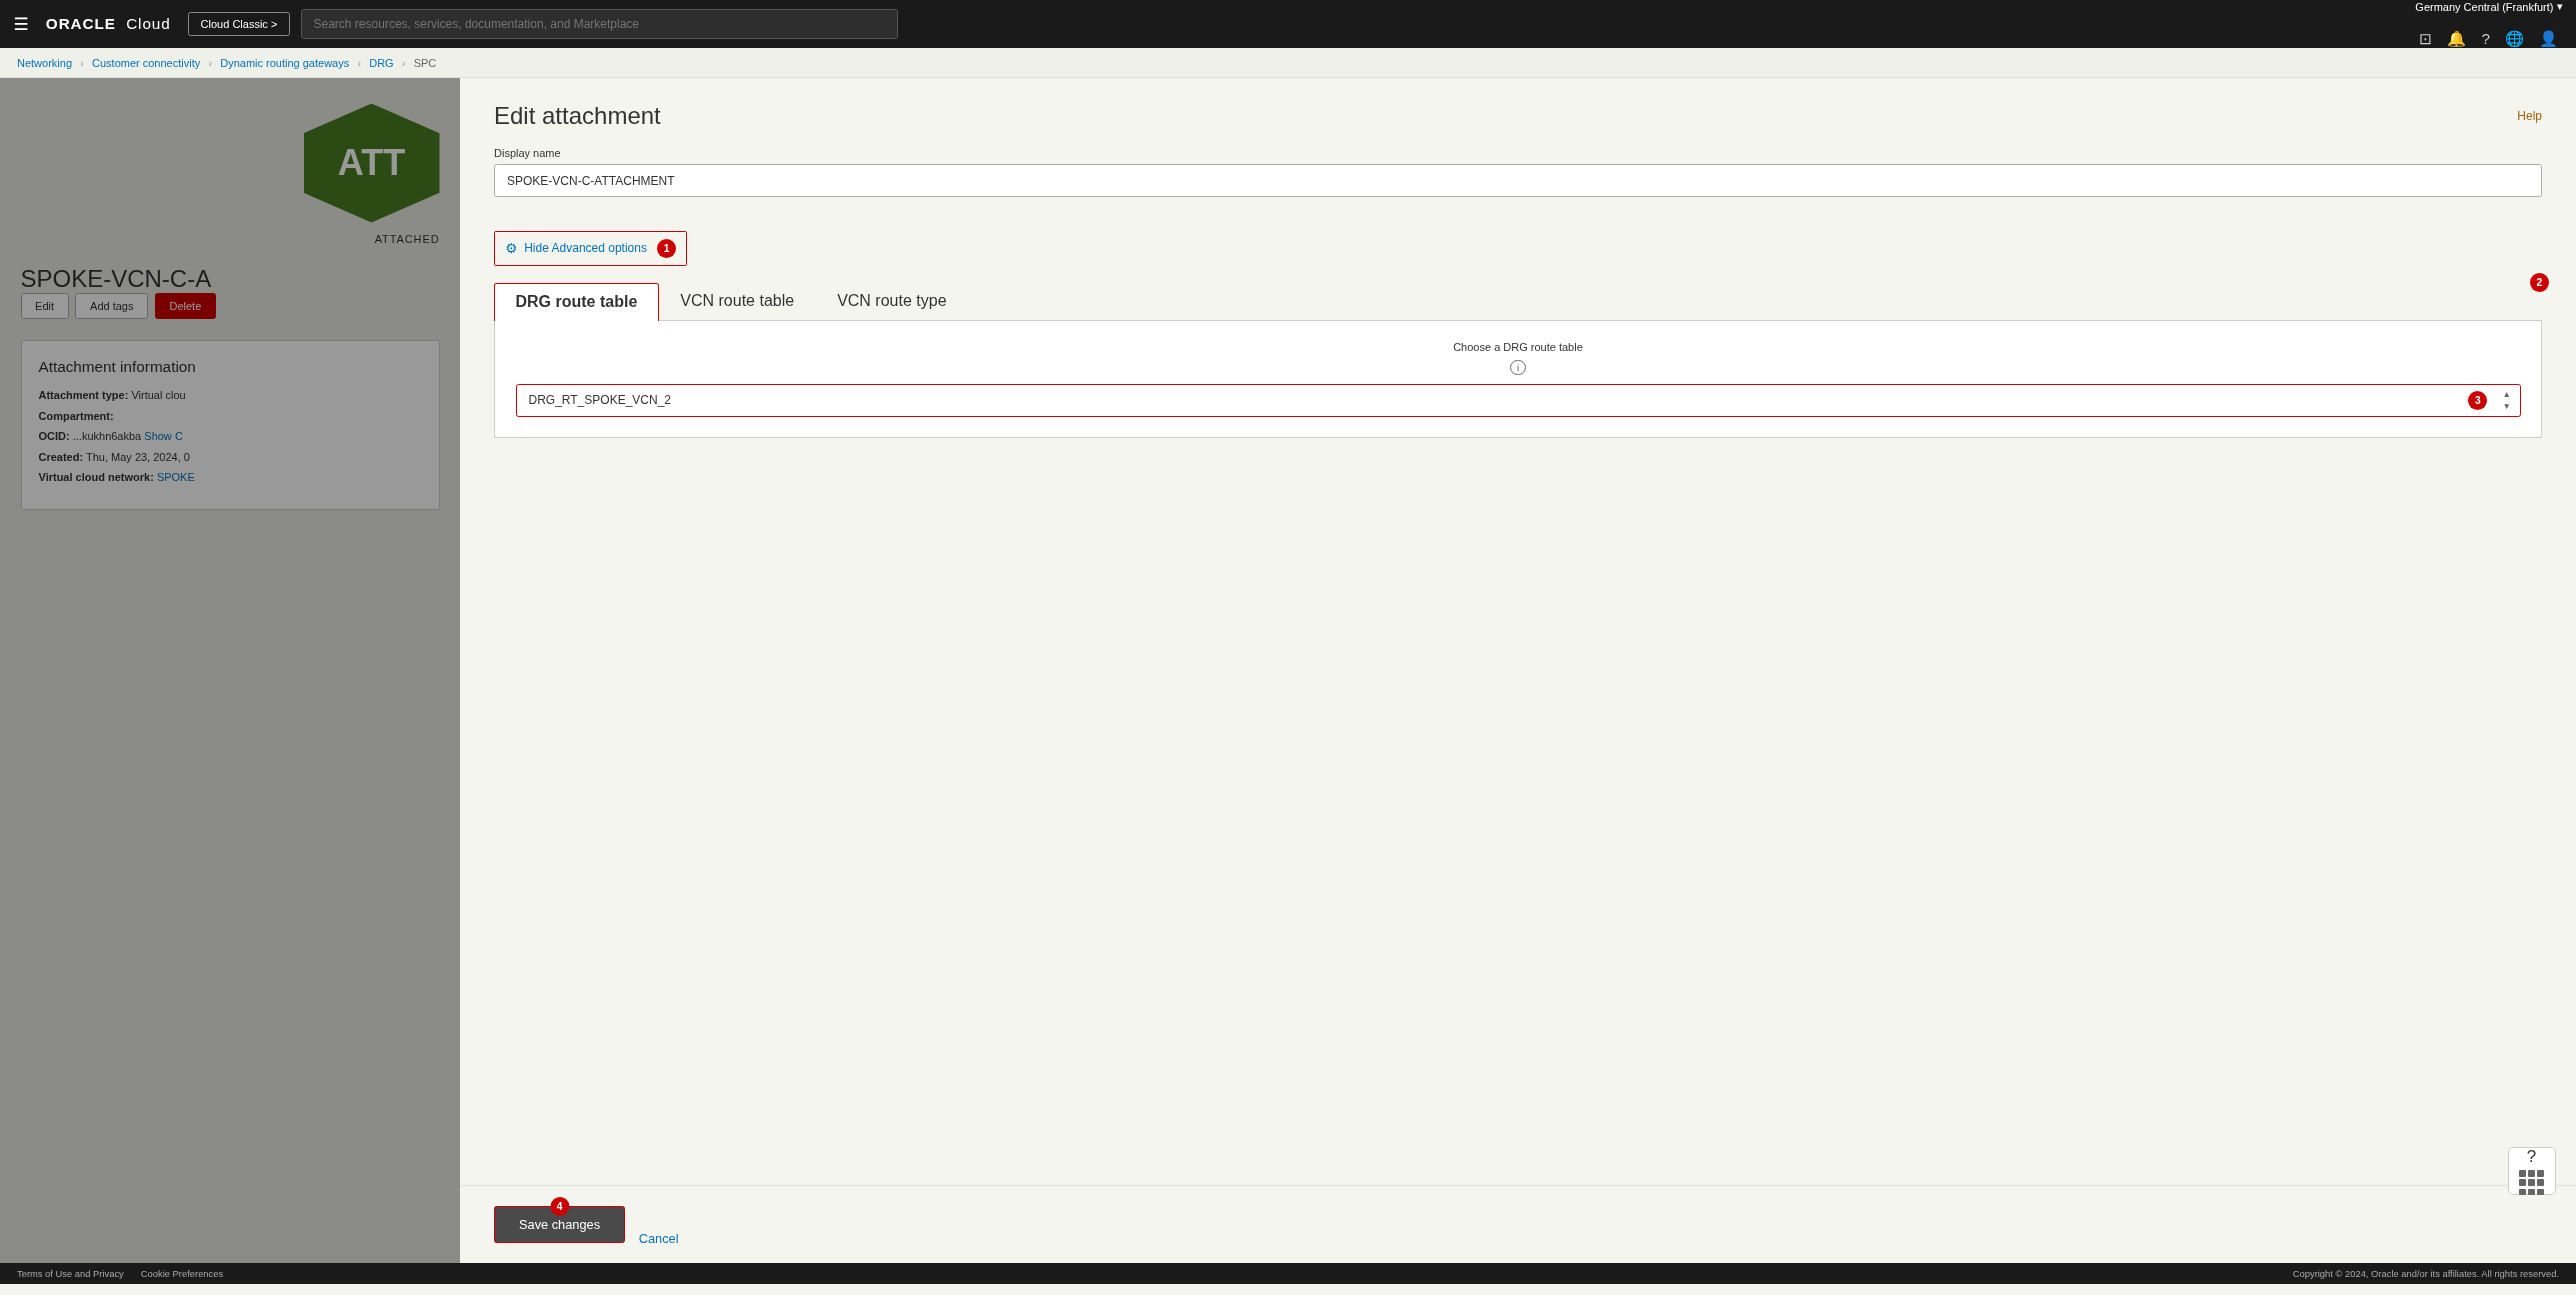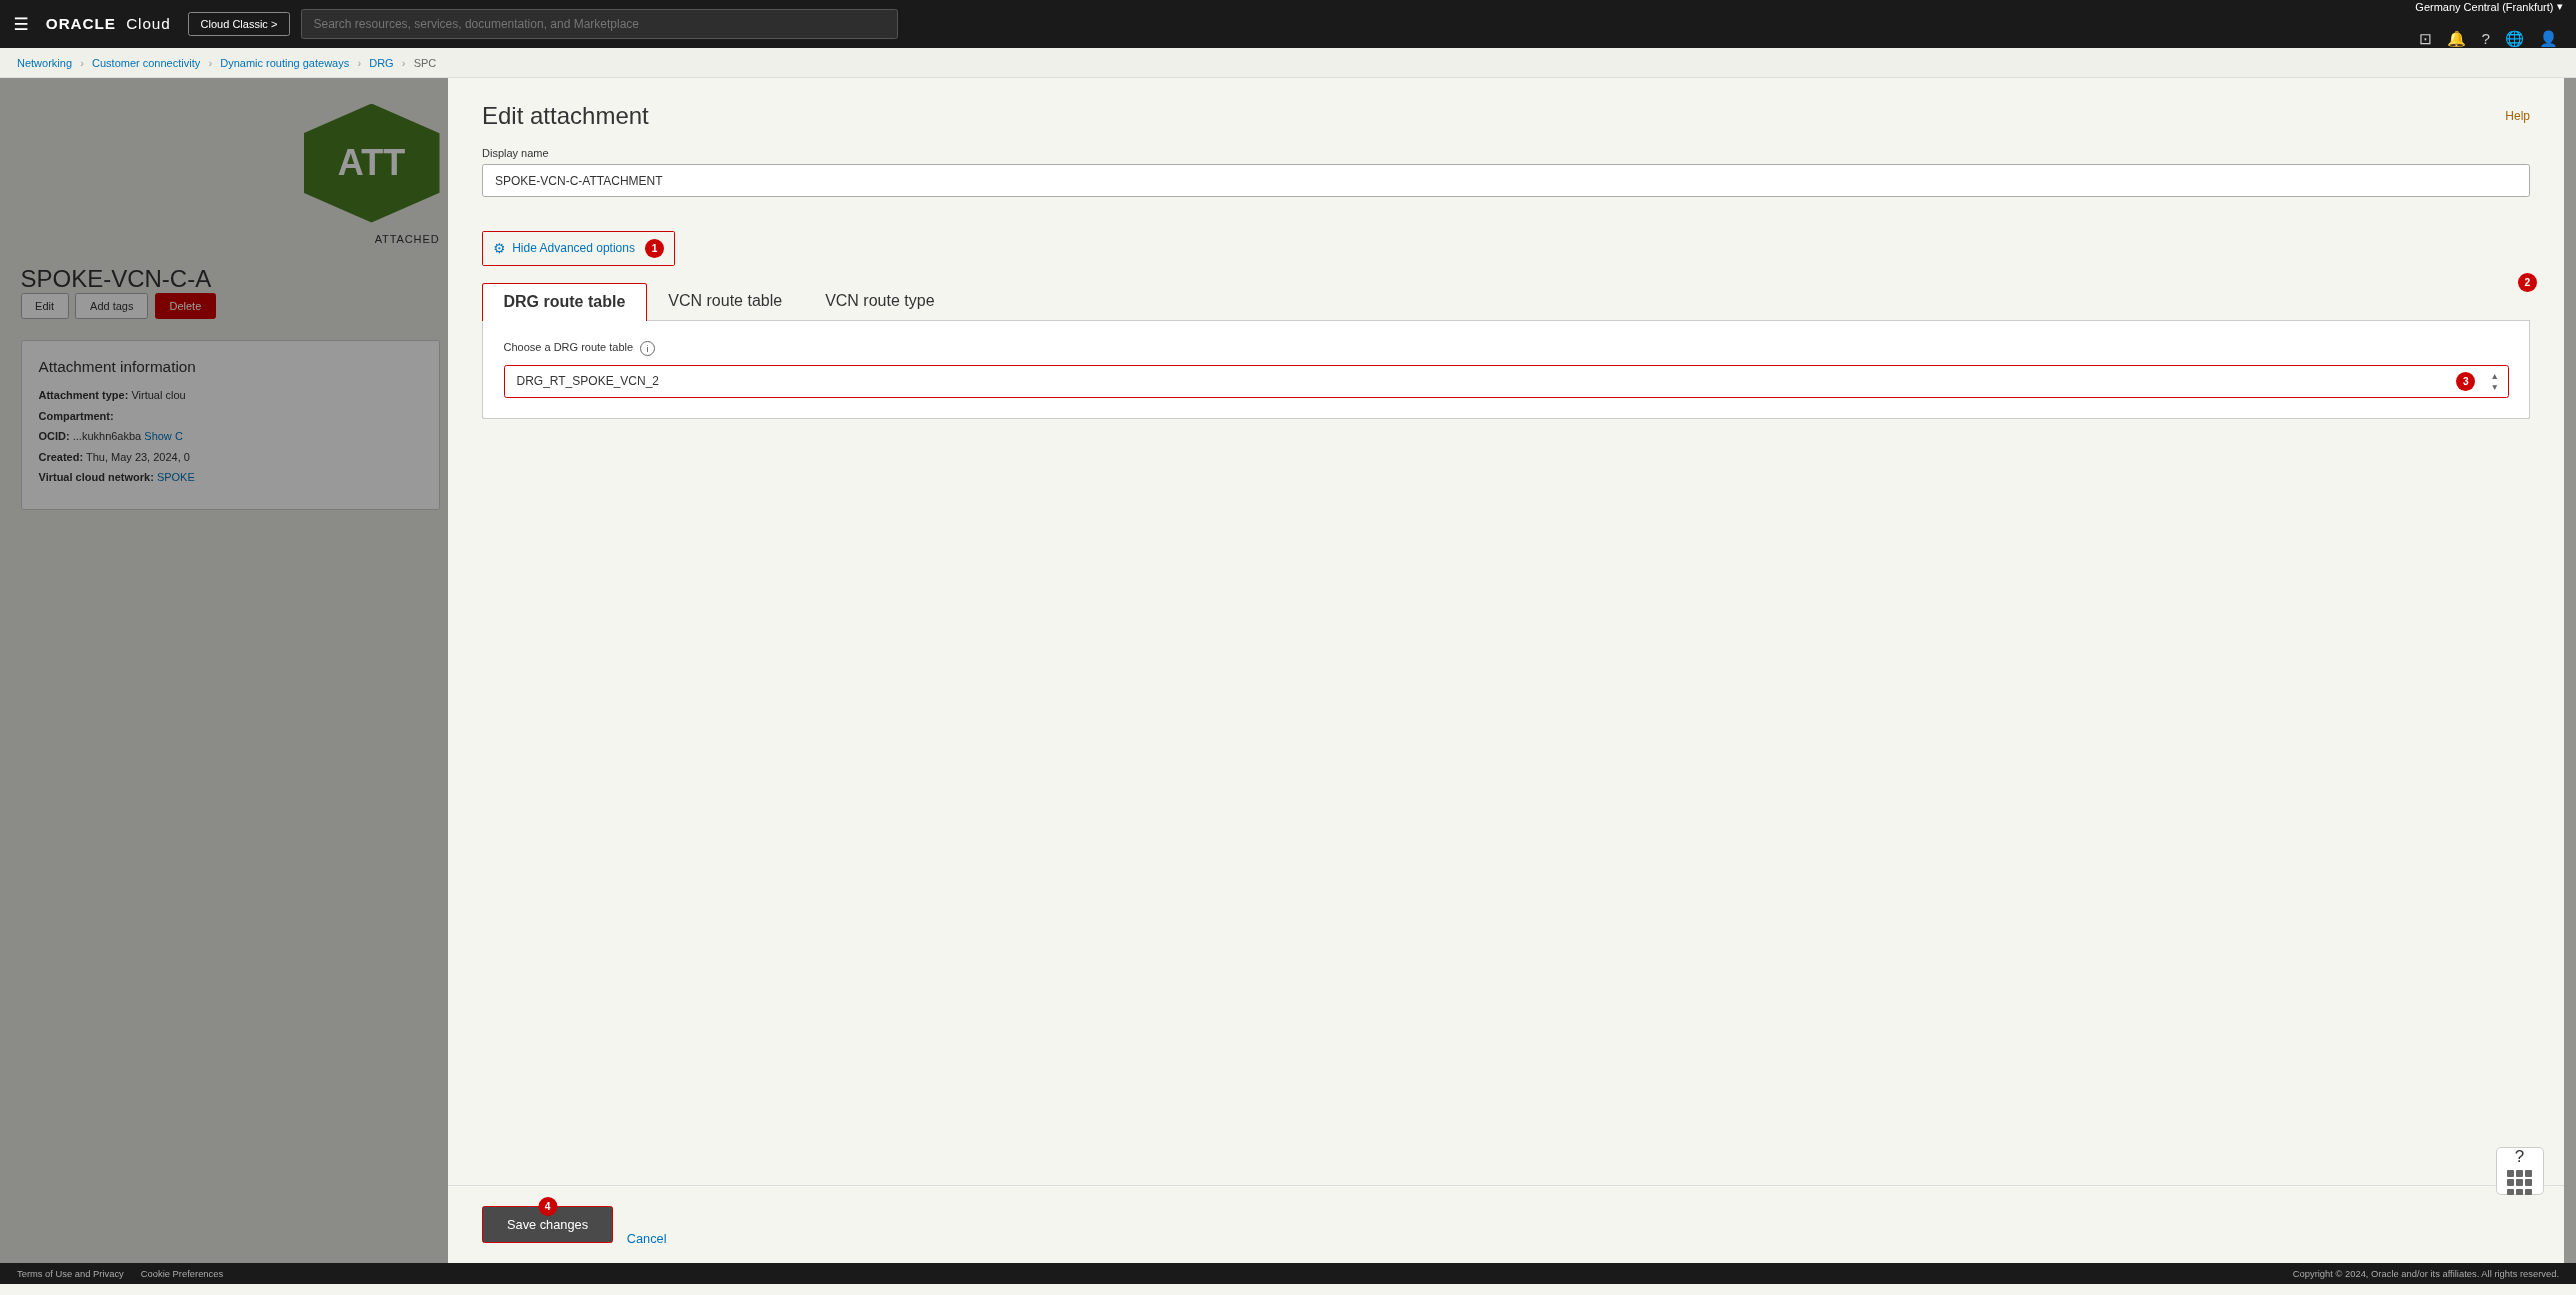--- a/index.html
+++ b/index.html
@@ -57,21 +57,21 @@
     .info-label { font-weight: 600; }
     .info-link { color: #0072b8; text-decoration: none; }
 
     
     .overlay {
       position: absolute; top: 0; left: 0; right: 0; bottom: 0; background: rgba(0,0,0,0.4); z-index: 100;
     }
 
     
     .edit-panel {
-      position: absolute; top: 0; right: 12px; width: calc(2576px - 460px); background: #f5f5f0; z-index: 150;
+      position: absolute; top: 0; right: 0; width: calc(2576px - 460px); background: #f5f5f0; z-index: 150;
       display: flex; flex-direction: column; height: 100%;
     }
     .edit-panel-header {
       display: flex; align-items: center; justify-content: space-between; padding: 24px 34px 17px 34px; background: #f5f5f0;
     }
     .edit-panel-title { font-size: 24px; font-weight: 300; color: #333; }
     .help-link { color: #a16207; text-decoration: none; font-size: 12px; }
 
     .edit-panel-body { padding: 0 34px 17px 34px; flex: 1; overflow-y: auto; }
 
@@ -106,21 +106,21 @@
     }
     .tab.active {
       border: 1.7px solid #c00; border-bottom: none; background: white; font-weight: 600; color: #333; border-radius: 2.6px 2.6px 0 0; margin-bottom: -0.9px;
     }
 
     
     .tab-content {
       background: white; border: 0.9px solid #ccc; border-top: none; padding: 20.5px; border-radius: 0 0 2.6px 2.6px;
     }
     .drg-route-section { }
-    .drg-route-label-row { display: flex; align-items: flex-start; gap: 6.8px; margin-bottom: 8.5px; }
+    .drg-route-label-row { display: flex; align-items: center; gap: 6.8px; margin-bottom: 8.5px; flex-direction: column; }
     .drg-route-label { font-size: 11px; font-weight: 500; color: #333; }
     .info-icon { display: inline-flex; align-items: center; justify-content: center; width: 15.3px; height: 15.3px; border: 0.9px solid #666; border-radius: 50%; font-size: 9.4px; color: #555; cursor: pointer; }
 
     .select-wrapper { position: relative; }
     .select-input-row {
       display: flex; align-items: center; border: 1.7px solid #c00; border-radius: 2.6px; background: white; padding: 0;
     }
     .select-value {
       flex: 1; padding: 8.5px 12px; font-size: 12px; color: #333;
     }

